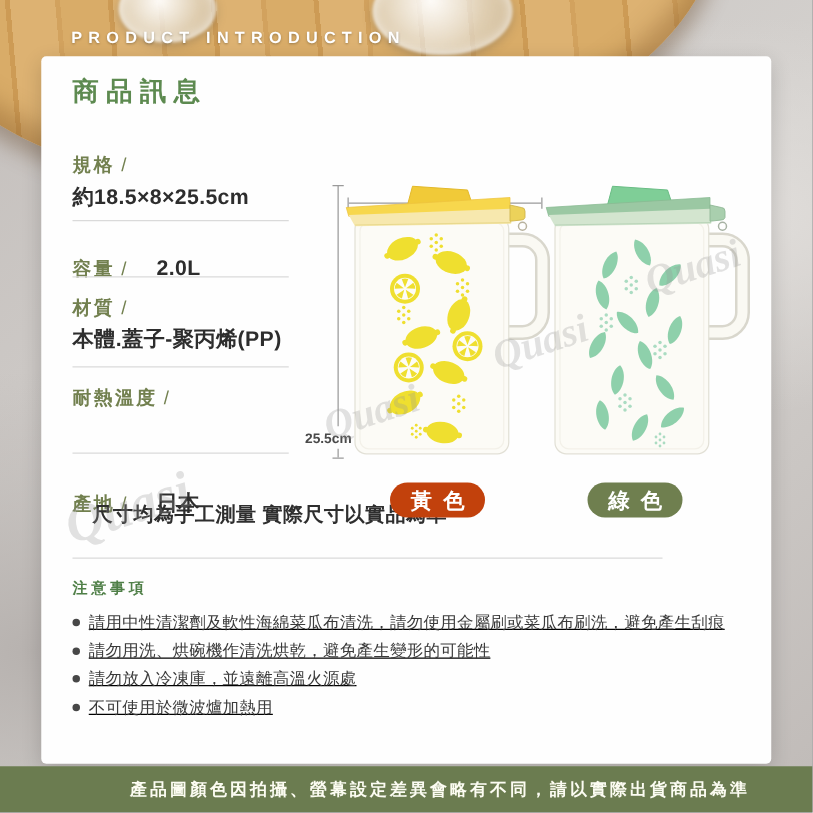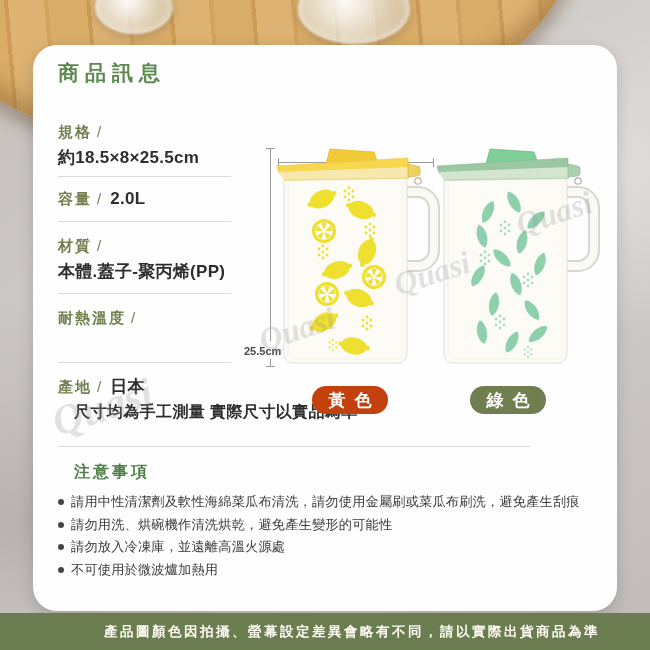--- a/index.html
+++ b/index.html
@@ -21,38 +21,38 @@
     box-shadow:inset 0 0 10px rgba(255,255,255,.9),0 3px 8px rgba(104,92,78,.35);
     filter:blur(1.2px);}
   .glass1{left:95px;top:-20px;width:78px;height:54px;}
   .glass2{left:298px;top:-26px;width:112px;height:70px;}
 
   .eyebrow{position:absolute;left:57px;top:22px;color:#fff;font-weight:bold;font-size:13px;
     letter-spacing:5px;text-shadow:0 1px 2px rgba(0,0,0,.3);}
 
   
   .card{position:absolute;left:33px;top:45px;width:584px;height:566px;background:#fefefe;
-    border-radius:24px;box-shadow:0 5px 16px rgba(0,0,0,.16);}
+    border-radius:4px;box-shadow:0 5px 16px rgba(0,0,0,.16);}
   .title{position:absolute;left:25px;top:14px;margin:0;font-size:21px;font-weight:bold;
     letter-spacing:6px;color:#5d8a50;}
 
   .spec{position:absolute;left:25px;}
   .lbl{font-size:15px;font-weight:bold;color:#72804f;letter-spacing:2px;}
   .sl{font-weight:400;margin-left:5px;letter-spacing:0;}
   .val{font-size:17px;font-weight:700;color:#2d2d2d;margin-top:4px;letter-spacing:.3px;}
-  .spec.inline{display:flex;align-items:baseline;gap:9px;}
+  .spec.inline{display:flex;align-items:baseline;gap:24px;margin-top:16px;}
   .spec.inline .val{margin-top:0;}
   .sep{position:absolute;left:25px;height:1px;background:#dadada;width:173px;}
   .sep.long{width:472px;}
   .mnote{position:absolute;left:41px;top:357px;font-size:16px;font-weight:bold;color:#2e2e2e;letter-spacing:.4px;}
 
   
   .notes{position:absolute;left:25px;top:417px;width:540px;}
-  .notes h2{margin:0 16px 8px;font-size:16px;font-weight:bold;color:#4f7f47;letter-spacing:3px;}
-  .notes ul{margin:0;padding:0;list-style:none;}
+  .notes h2{margin:0 0 8px;font-size:12px;font-weight:bold;color:#4f7f47;letter-spacing:3px;}
+  .notes ul{margin:0;padding:0;list-style:none;text-decoration:underline;}
   .notes li{display:flex;gap:7px;font-size:13.2px;color:#3a3a3a;line-height:22.5px;font-weight:500;letter-spacing:.2px;}
   .dot{width:6px;height:6px;border-radius:50%;background:#474747;margin-top:8px;flex:none;}
 
   
   .dim-h{position:absolute;left:245px;top:111px;width:156px;display:flex;align-items:center;}
   .dim-h .tick{width:1px;height:9px;background:#9a9a9a;}
   .dim-h .line{flex:1;height:1px;background:#9a9a9a;}
   .dim-txt{font-size:11px;font-weight:bold;color:#4a4a4a;margin:0 6px;white-space:nowrap;}
   .dimv-line{position:absolute;left:237px;top:103px;width:1px;height:193px;background:#9a9a9a;}
   .dimv-ticktop{position:absolute;left:233px;top:103px;width:9px;height:1px;background:#9a9a9a;}
@@ -86,20 +86,21 @@
 <body>
 
 <div class="page">
 
   <div class="photo">
     <div class="wood"></div>
     <div class="glass glass1"></div>
     <div class="glass glass2"></div>
   </div>
 
+  <div class="eyebrow">PRODUCT INTRODUCTION</div>
 
   <div class="card">
 
     <h1 class="title">商品訊息</h1>
 
     <div class="spec" style="top:78px">
       <div class="lbl"><span>規格</span><span class="sl">/</span></div>
       <div class="val">約18.5×8×25.5cm</div>
     </div>
     <div class="sep" style="top:131px"></div>

